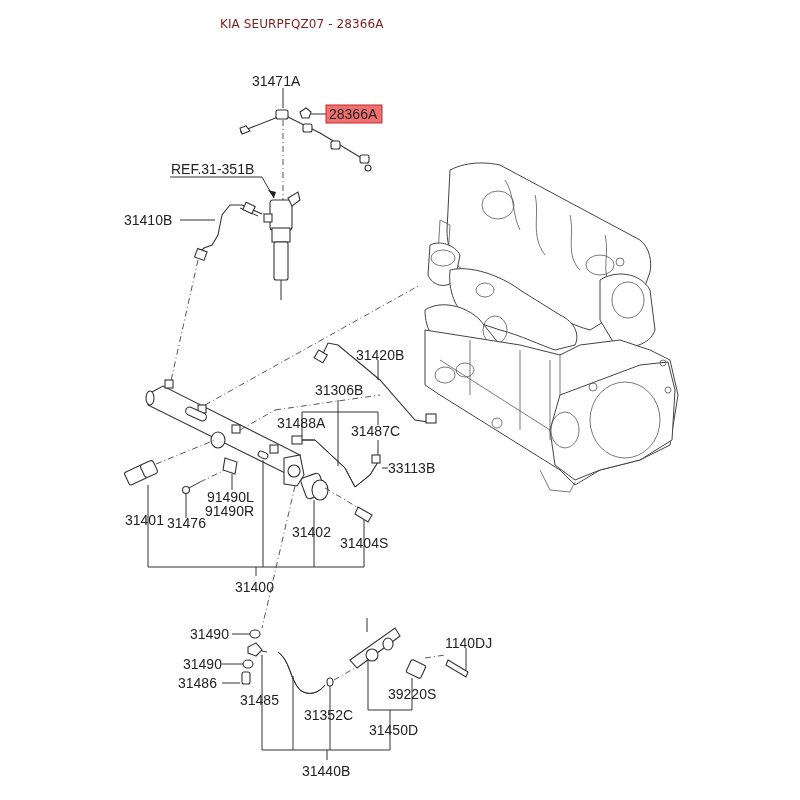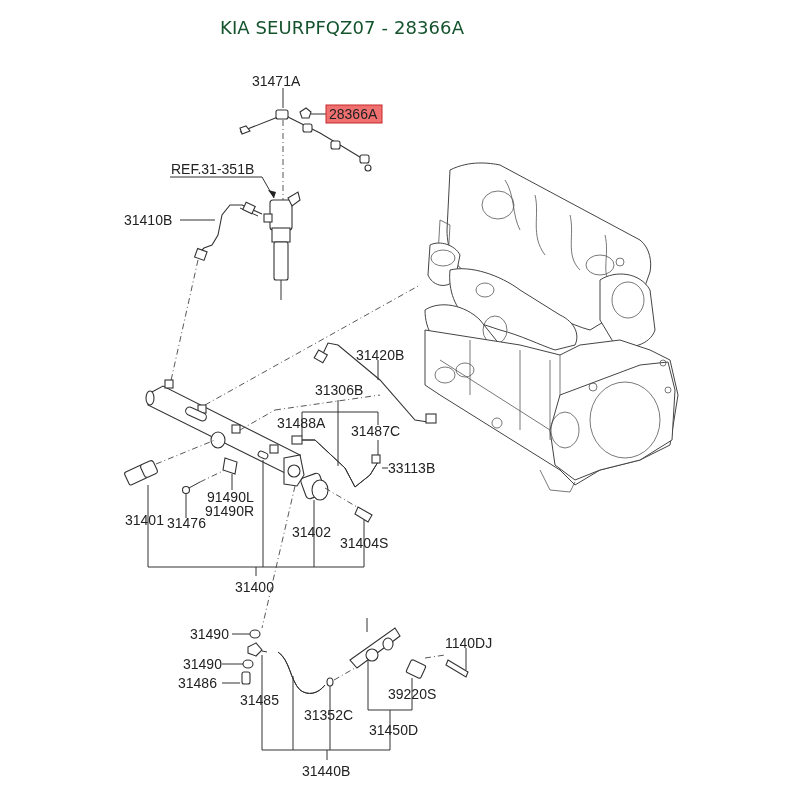--- a/index.html
+++ b/index.html
@@ -1,17 +1,17 @@
 <!DOCTYPE html>
 <html><head>
   <meta charset="utf-8">
   <style>
     html, body { margin: 0; padding: 0; background: #ffffff; }
     body { width: 800px; height: 800px; position: relative; overflow: hidden; font-family: "DejaVu Sans", sans-serif; }
-    #page-title { position: absolute; left: 220px; top: 17px; font-size: 18px; color: #14532d; letter-spacing: 0.1px; }
+    #page-title { position: absolute; left: 220px; top: 17px; font-size: 12px; color: #7f1d1d; letter-spacing: 0.1px; }
     svg#diagram { position: absolute; left: 0; top: 0; }
     .lbl { font-family: "Liberation Sans", sans-serif; font-size: 14px; fill: #222; }
     .ln { stroke: #333; stroke-width: 1; fill: none; }
     .dash { stroke: #444; stroke-width: 0.9; fill: none; stroke-dasharray: 6 3 1 3; }
     .part { stroke: #333; stroke-width: 1.1; fill: #fff; }
     .eng { stroke: #444; stroke-width: 1; fill: #fff; }
     .eng2 { stroke: #555; stroke-width: 0.8; fill: none; }
     .hl { fill: #f07070; stroke: #c62828; stroke-width: 1; }
   </style>
 </head>

